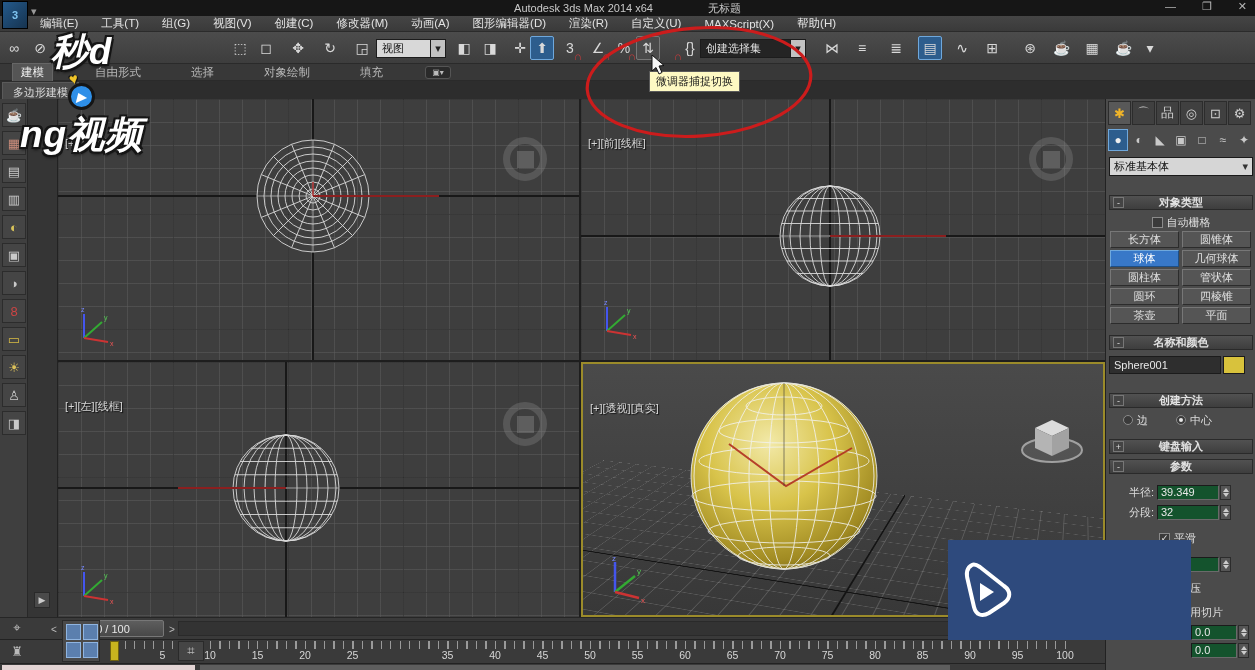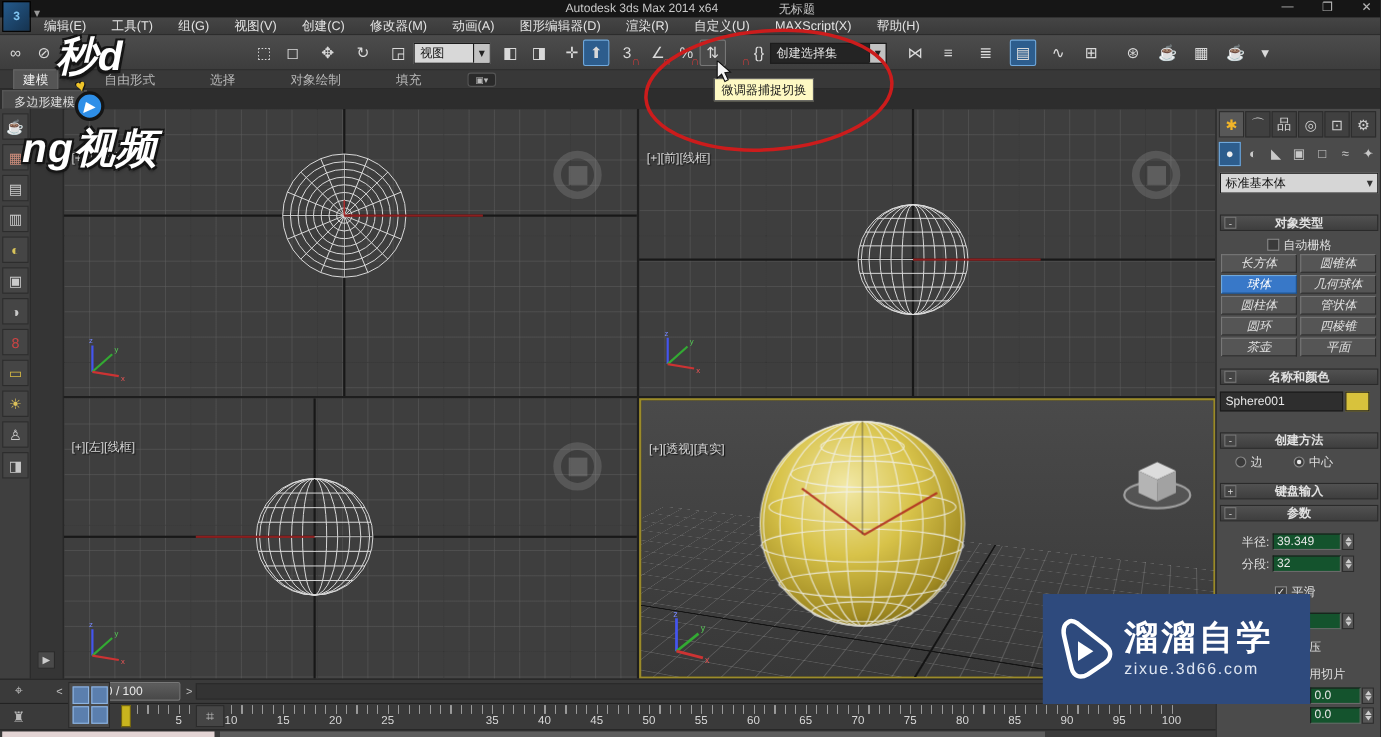--- a/index.html
+++ b/index.html
@@ -396,21 +396,21 @@
     </div>
 
     <div class="rollhead" style="top:96px;">
       <span class="st">-</span>
       <span>对象类型</span>
     </div>
     <div class="prow" style="top:114px; justify-content:center;">
       <span class="checkbox"></span>
       <span class="plabel">自动栅格</span>
     </div>
-    <div class="obt-grid" id="obtgrid" style="top:132px;font-style:italic;">
+    <div class="obt-grid" id="obtgrid" style="top:132px;">
         <span class="obt">长方体</span>
         <span class="obt">圆锥体</span>
         <span class="obt active">球体</span>
         <span class="obt">几何球体</span>
         <span class="obt">圆柱体</span>
         <span class="obt">管状体</span>
         <span class="obt">圆环</span>
         <span class="obt">四棱锥</span>
         <span class="obt">茶壶</span>
         <span class="obt">平面</span>
@@ -553,19 +553,15 @@
         <span class="wm-heart">♥</span>
       </span>
       <span>ng视频</span>
   </div>
 
   <div class="wm-learn">
     <svg width="54" height="62" viewBox="0 0 54 62">
       <path d="M14,6 C8,9 8,15 10,22 L16,48 C18,56 24,58 31,54 L46,44 C53,39 53,32 46,27 L22,8 C19,6 16,5 14,6 Z" fill="none" stroke="#fff" stroke-width="4"></path>
       <polygon points="22,24 36,33 22,42" fill="#fff"></polygon>
     </svg>
-    <div class="txt">
-      <div class="t1">溜溜自学</div>
-      <div class="t2">zixue.3d66.com</div>
-    </div>
   </div>
 
 </div>
 
 </body></html>

